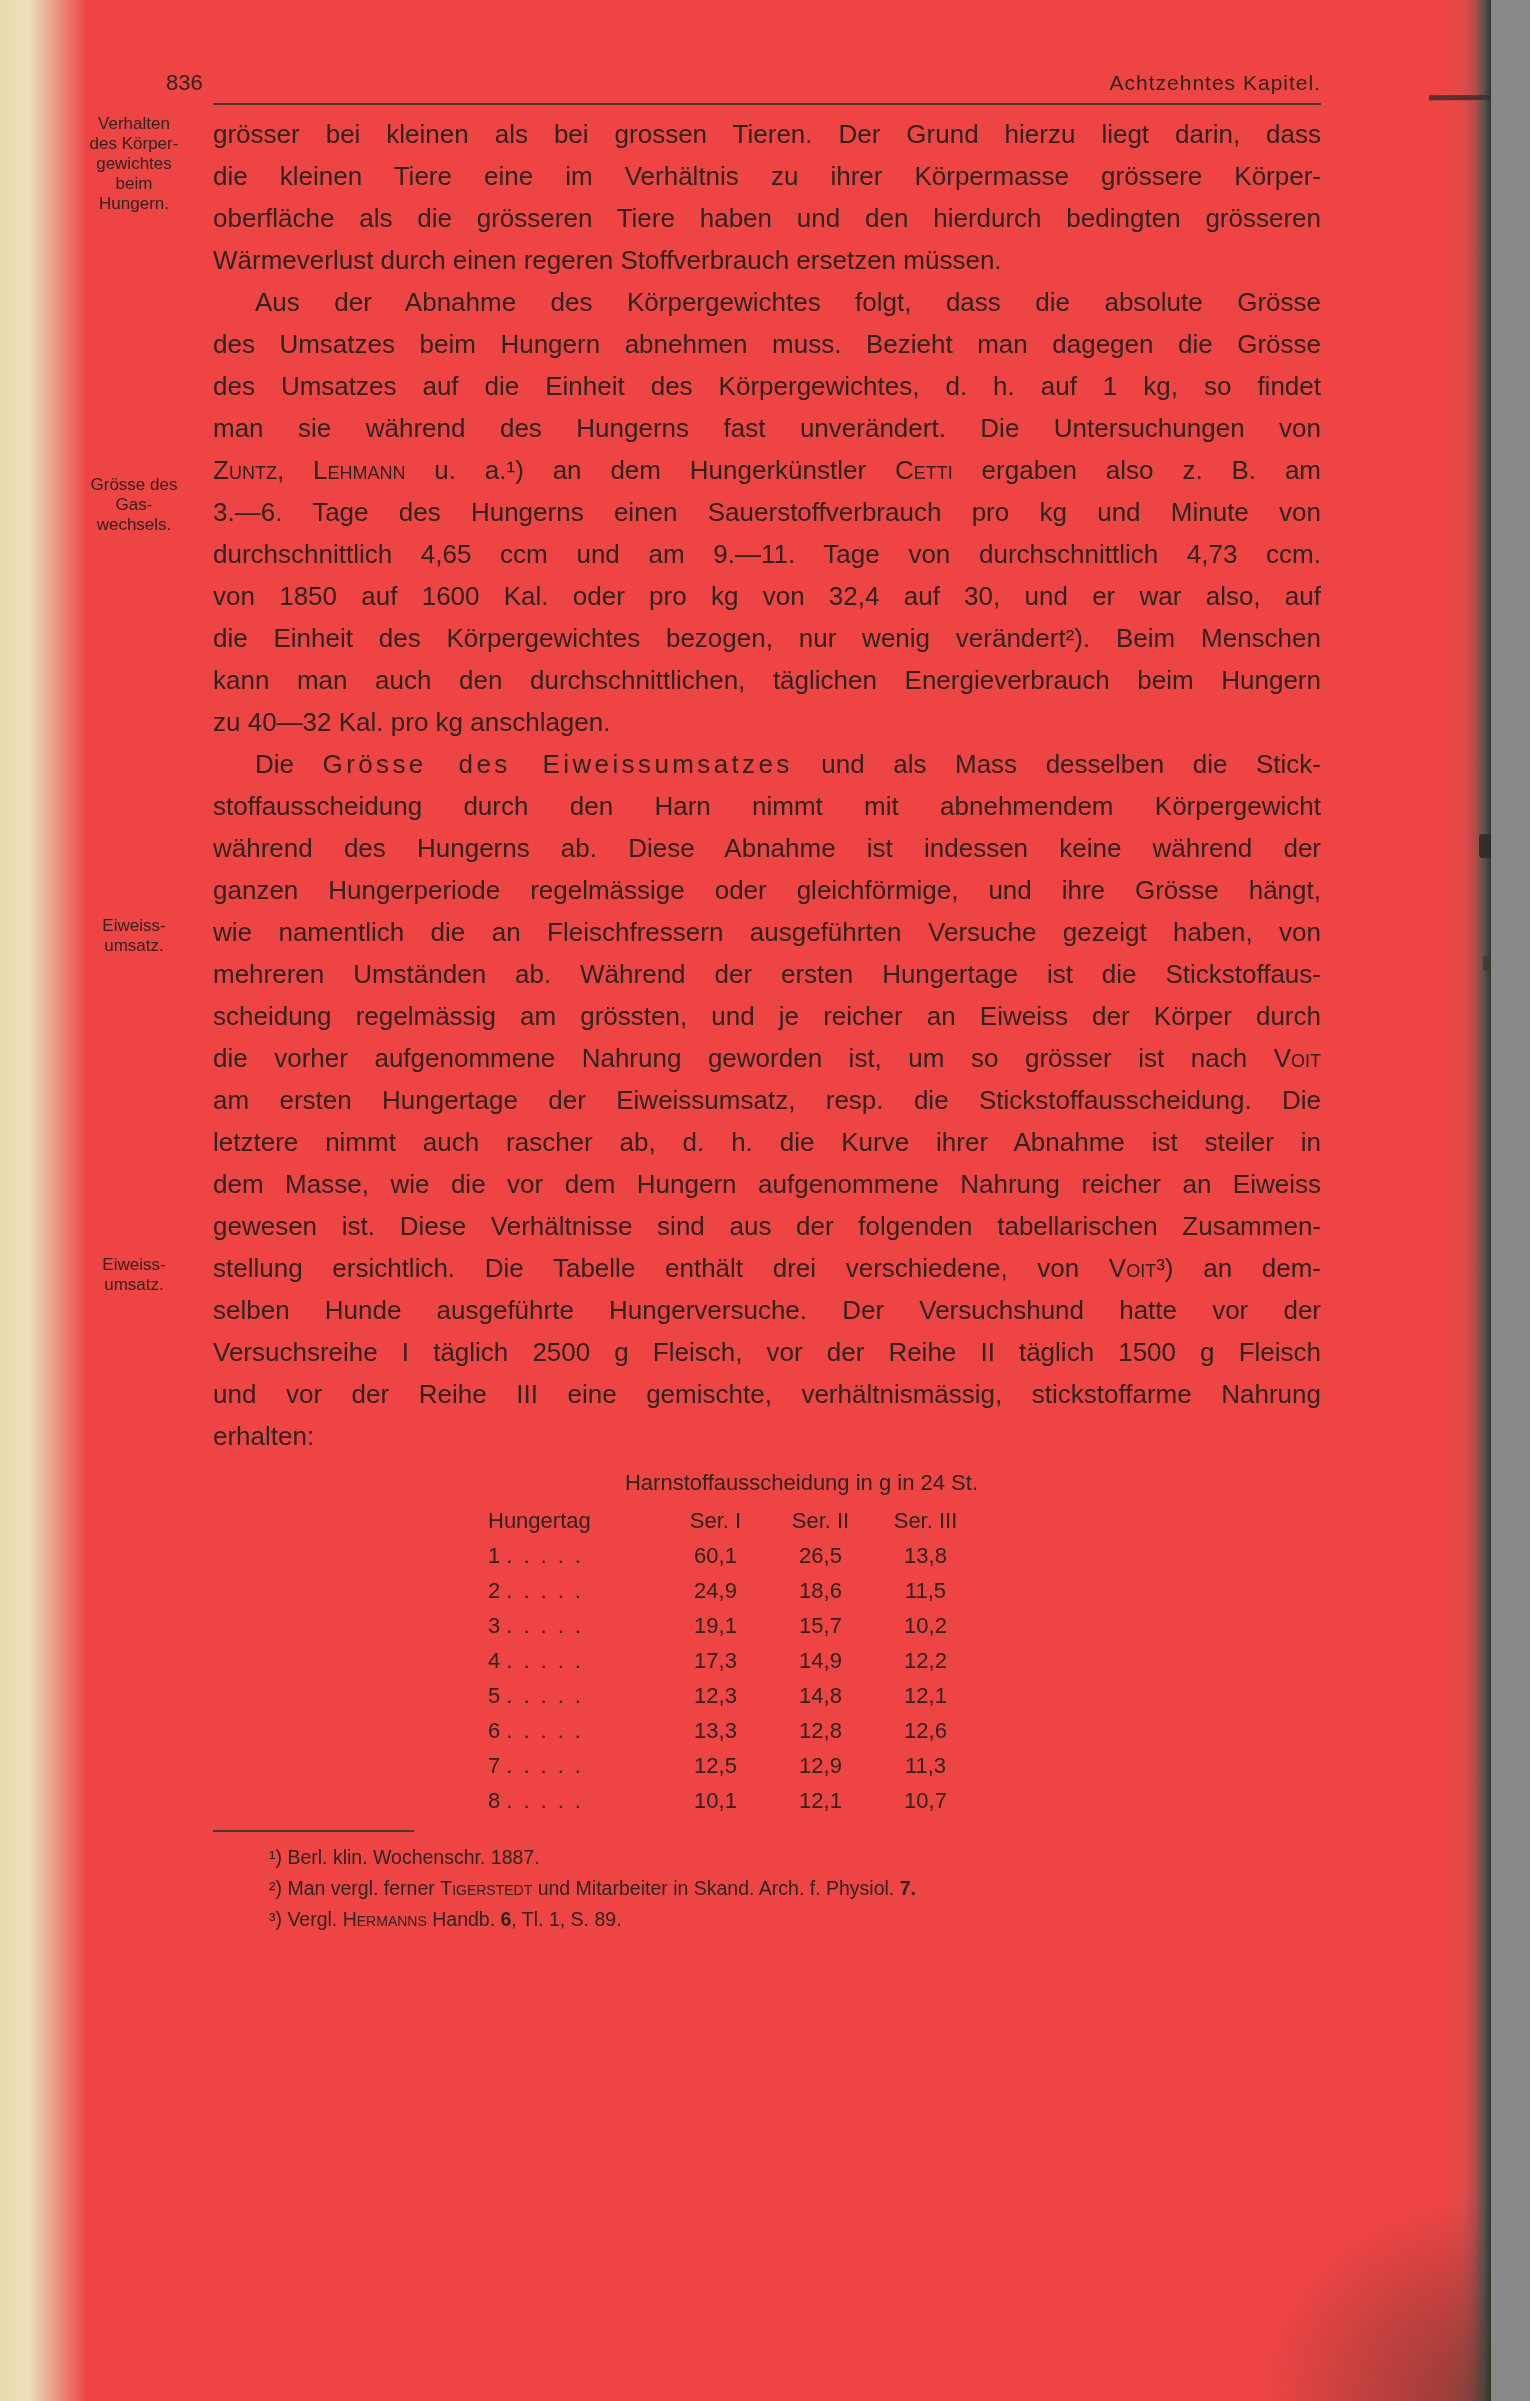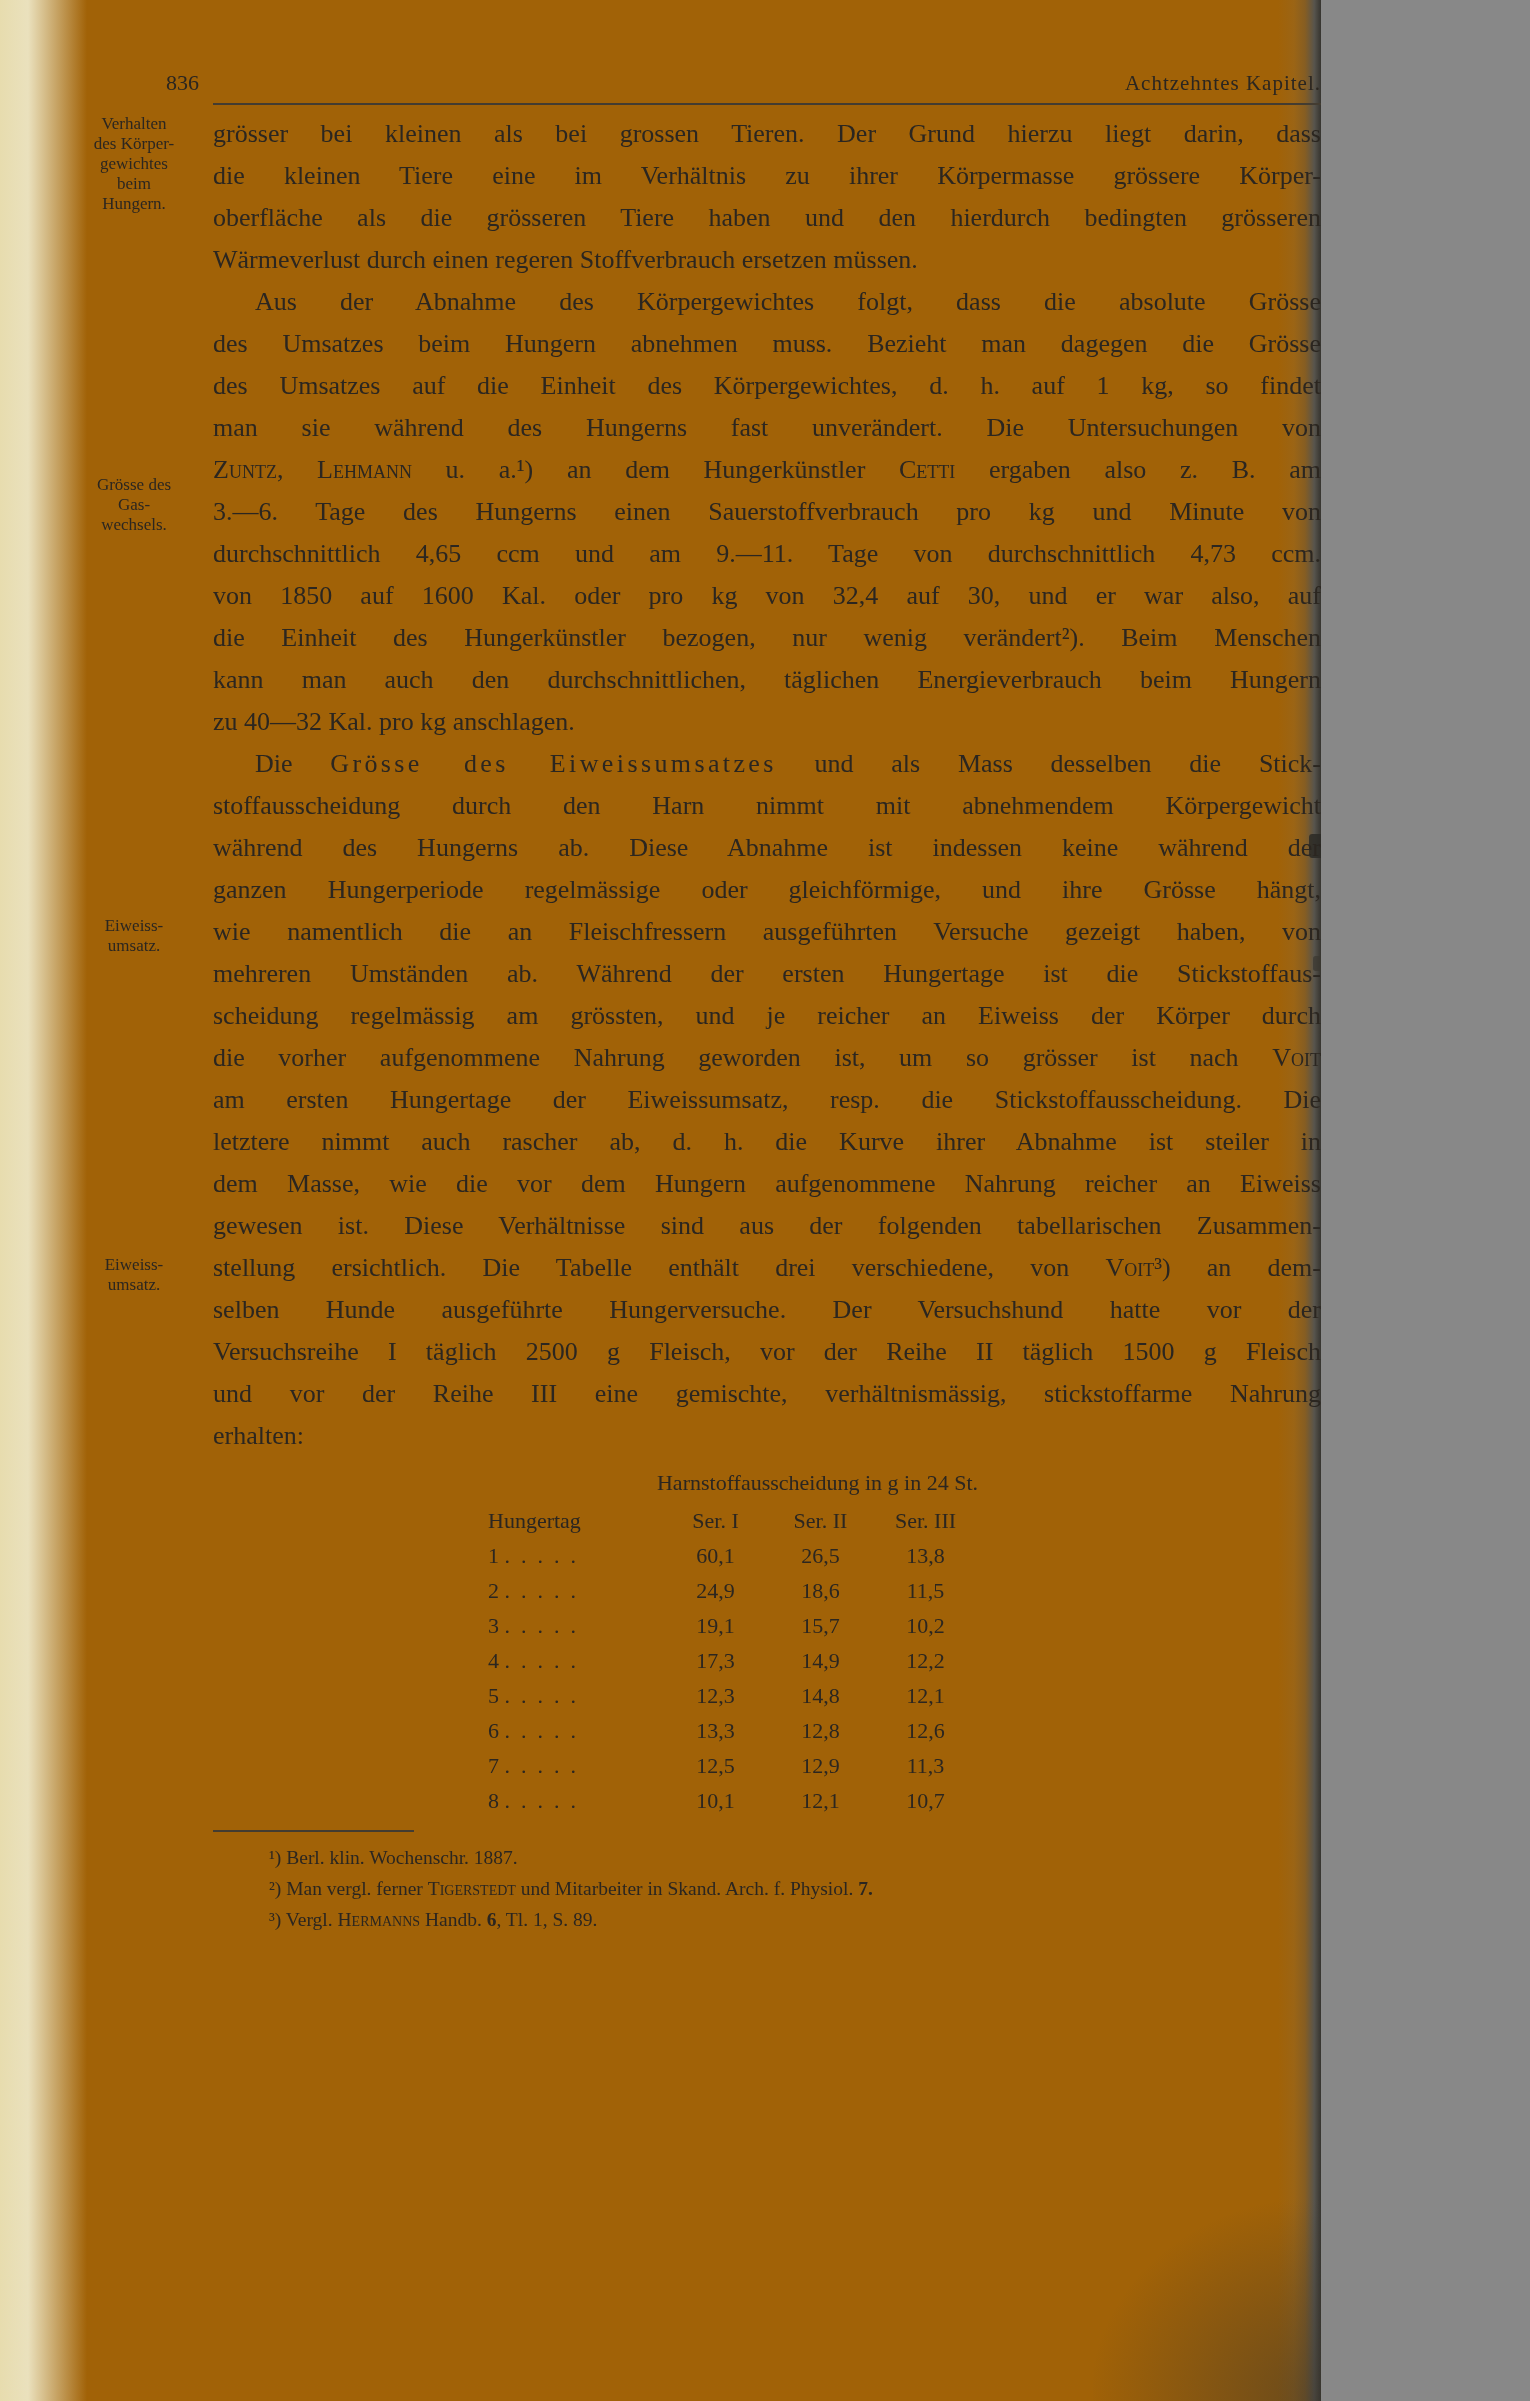--- a/index.html
+++ b/index.html
@@ -1,21 +1,21 @@
 <!DOCTYPE html>
 <html style="font-size:10.7px"><head>
 <meta charset="utf-8">
 <style>
   * { margin:0; padding:0; box-sizing:border-box; }
   html, body { background:#888; }
   .page {
     position:relative;
-    width:1321px; height:2401px;
-    background:#a16207;
-    font-family:Liberation Serif, serif;
+    width:1491px; height:2401px;
+    background:#ef4444;
+    font-family:Liberation Sans, sans-serif;
     color:var(--ink, #2b2620);
     overflow:hidden;
   }
   
   .scan-left {
     position:absolute; left:0; top:0; bottom:0; width:94px;
     background:linear-gradient(90deg,#e7dcae 0px,#eae1bd 28px,rgba(245,243,236,0) 87px);
   }
   .scan-right {
     position:absolute; right:0; top:0; bottom:0; width:43px;
@@ -113,21 +113,21 @@
         </div>
         <div class="para indent">
           <div class="line"><span>Aus der Abnahme des Körpergewichtes folgt, dass die absolute Grösse</span></div>
           <div class="line"><span>des Umsatzes beim Hungern abnehmen muss. Bezieht man dagegen die Grösse</span></div>
           <div class="line"><span>des Umsatzes auf die Einheit des Körpergewichtes, d. h. auf 1 kg, so findet</span></div>
           <div class="line"><span>man sie während des Hungerns fast unverändert. Die Untersuchungen von</span></div>
           <div class="line"><span class="sc">Zuntz</span><span>, </span><span class="sc">Lehmann</span><span> u. a.¹) an dem Hungerkünstler </span><span class="sc">Cetti</span><span> ergaben also z. B. am</span></div>
           <div class="line"><span>3.—6. Tage des Hungerns einen Sauerstoffverbrauch pro kg und Minute von</span></div>
           <div class="line"><span>durchschnittlich 4,65 ccm und am 9.—11. Tage von durchschnittlich 4,73 ccm.</span></div>
           <div class="line"><span>von 1850 auf 1600 Kal. oder pro kg von 32,4 auf 30, und er war also, auf</span></div>
-          <div class="line"><span>die Einheit des Hungerkünstler bezogen, nur wenig verändert²). Beim Menschen</span></div>
+          <div class="line"><span>die Einheit des Körpergewichtes bezogen, nur wenig verändert²). Beim Menschen</span></div>
           <div class="line"><span>kann man auch den durchschnittlichen, täglichen Energieverbrauch beim Hungern</span></div>
           <div class="line last"><span>zu 40—32 Kal. pro kg anschlagen.</span></div>
         </div>
         <div class="para indent">
           <div class="line"><span>Die </span><span class="sp">Grösse des Eiweissumsatzes</span><span> und als Mass desselben die Stick-</span></div>
           <div class="line"><span>stoffausscheidung durch den Harn nimmt mit abnehmendem Körpergewicht</span></div>
           <div class="line"><span>während des Hungerns ab. Diese Abnahme ist indessen keine während der</span></div>
           <div class="line"><span>ganzen Hungerperiode regelmässige oder gleichförmige, und ihre Grösse hängt,</span></div>
           <div class="line"><span>wie namentlich die an Fleischfressern ausgeführten Versuche gezeigt haben, von</span></div>
           <div class="line"><span>mehreren Umständen ab. Während der ersten Hungertage ist die Stickstoffaus-</span></div>

